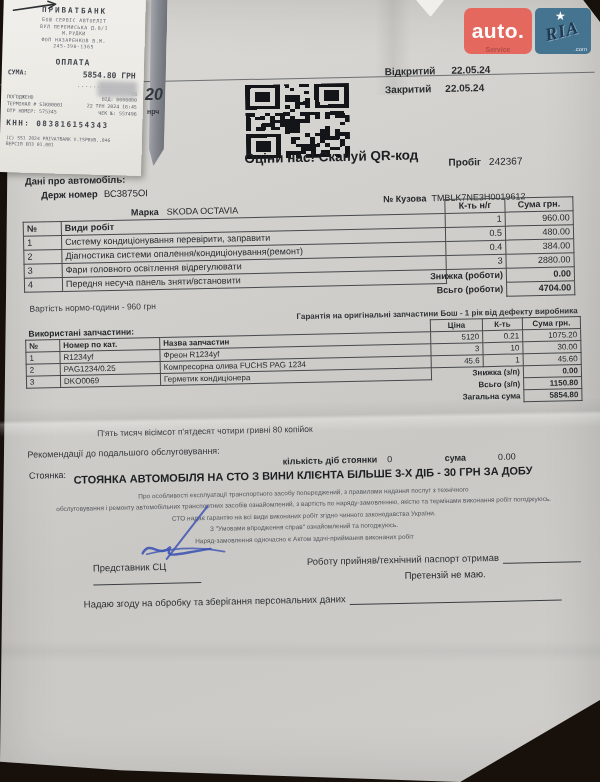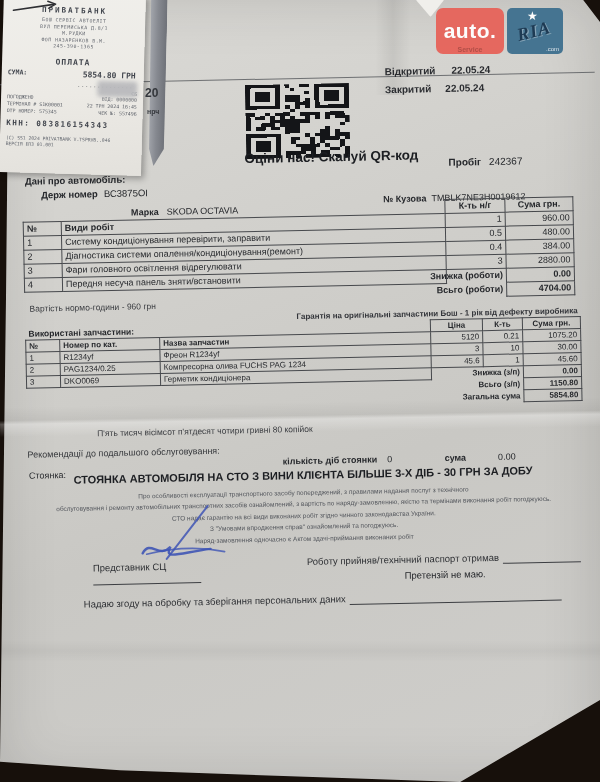--- a/index.html
+++ b/index.html
@@ -96,24 +96,24 @@
   .r-blob{position:absolute;right:6px;top:86px;width:40px;height:16px;background:#b7b8bb;border-radius:3px;filter:blur(2px);opacity:.9;}
   .r-arrow{position:absolute;left:8px;top:6px;}
   
   .pen{
     position:absolute;left:148px;top:-6px;width:18px;height:172px;z-index:6;
     background:linear-gradient(90deg,#a8abb1 0%,#868990 50%,#6e7178 100%);
     clip-path:polygon(8% 0,100% 0,96% 90%,40% 100%,14% 90%);
     transform:rotate(1.2deg);box-shadow:-2px 1px 3px rgba(0,0,0,.25);
   }
   .frag{position:absolute;z-index:7;color:#34373c;font-weight:bold;}
-  .frag1{left:145px;top:86px;font-size:12px;}
+  .frag1{left:145px;top:86px;font-size:16px;font-style:italic;}
   .frag2{left:147px;top:108px;font-size:7px;}
   
-  .wm{position:absolute;left:436px;top:8px;display:flex;gap:3px;z-index:9;}
+  .wm{position:absolute;left:464px;top:8px;display:flex;gap:3px;z-index:9;}
   .wm-auto{width:68px;height:46px;background:#e7635a;opacity:.95;border-radius:7px;
     display:flex;align-items:center;justify-content:center;position:relative;}
   .wm-auto .t{color:#fff;font-weight:bold;font-size:21px;letter-spacing:.5px;}
   .wm-ghost{position:absolute;bottom:1px;left:0;right:0;text-align:center;font-size:7px;color:rgba(70,20,15,.35);font-weight:bold;}
   .wm-ria{width:56px;height:46px;background:#40718f;opacity:.96;border-radius:5px;position:relative;overflow:hidden;}
   .wm-star{position:absolute;top:1px;left:20px;color:#fff;font-size:12px;}
   .wm-riatext{position:absolute;left:10px;top:13px;transform:rotate(-14deg);
     font-family:"Liberation Serif",serif;font-style:italic;font-weight:bold;font-size:18px;
     color:#17354f;letter-spacing:1px;text-shadow:1px 1px 0 rgba(255,255,255,.35);}
   .wm-com{position:absolute;bottom:2px;right:4px;color:#dfe7ee;font-size:6px;}

